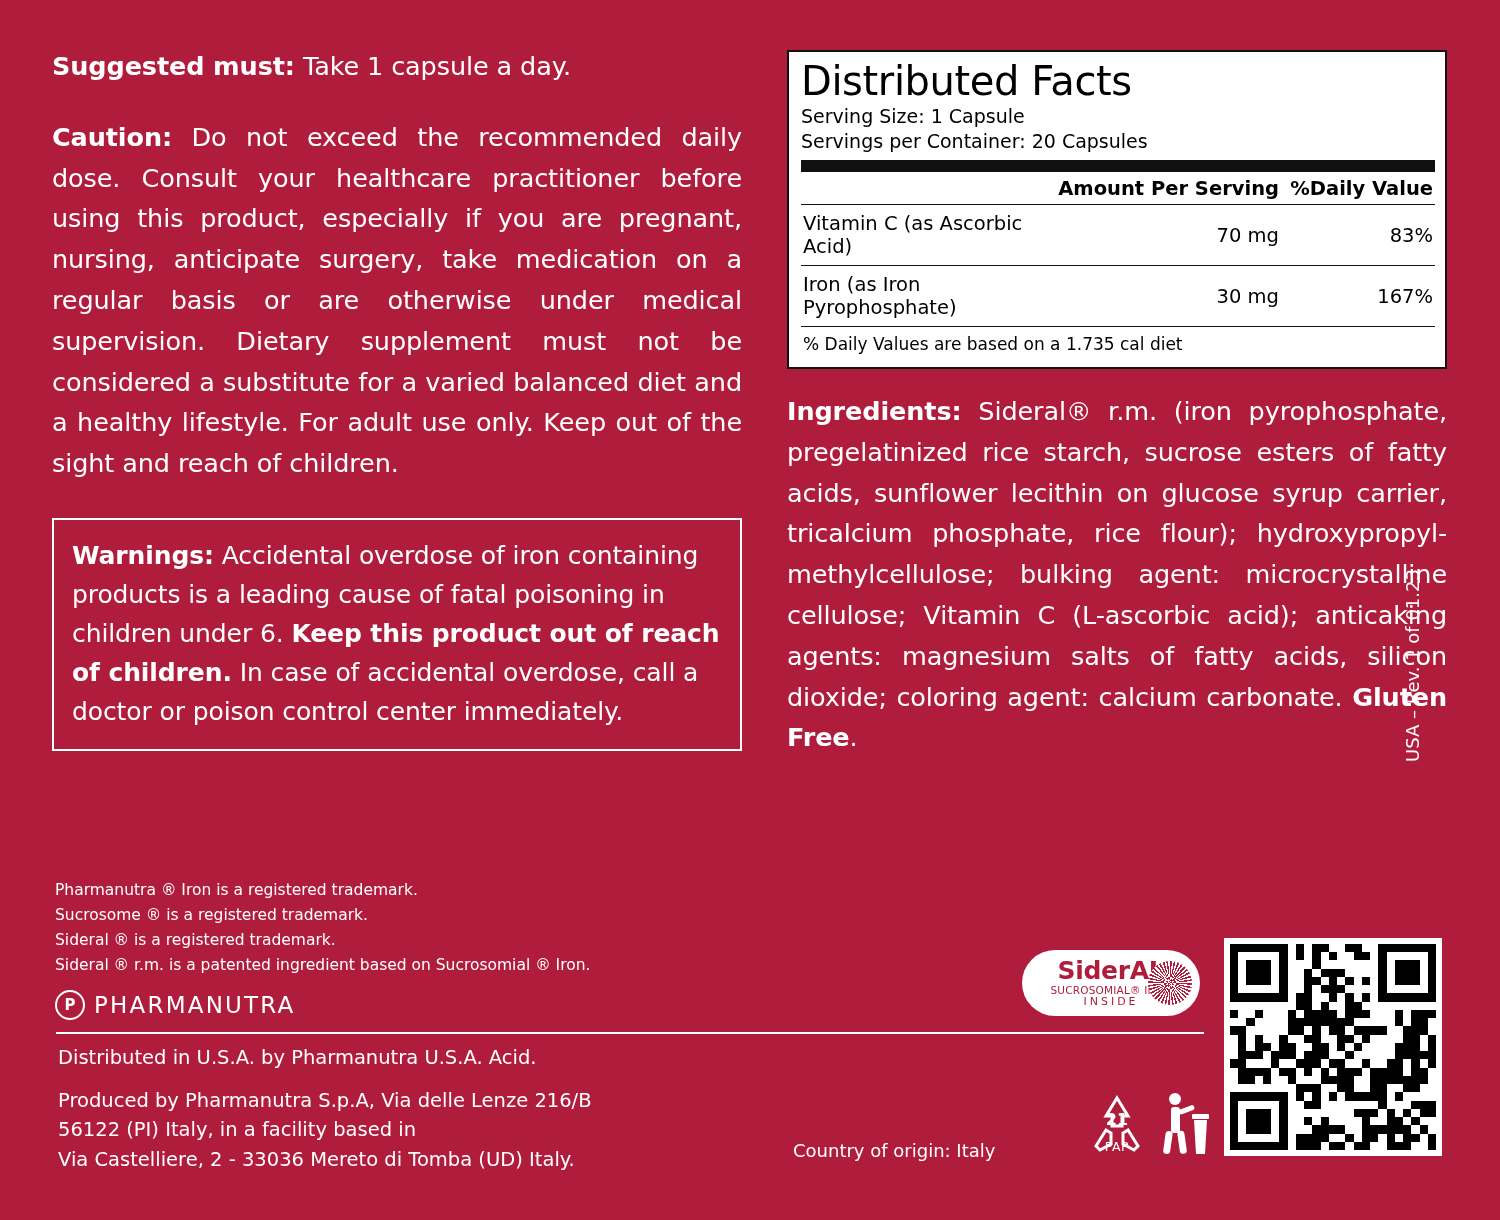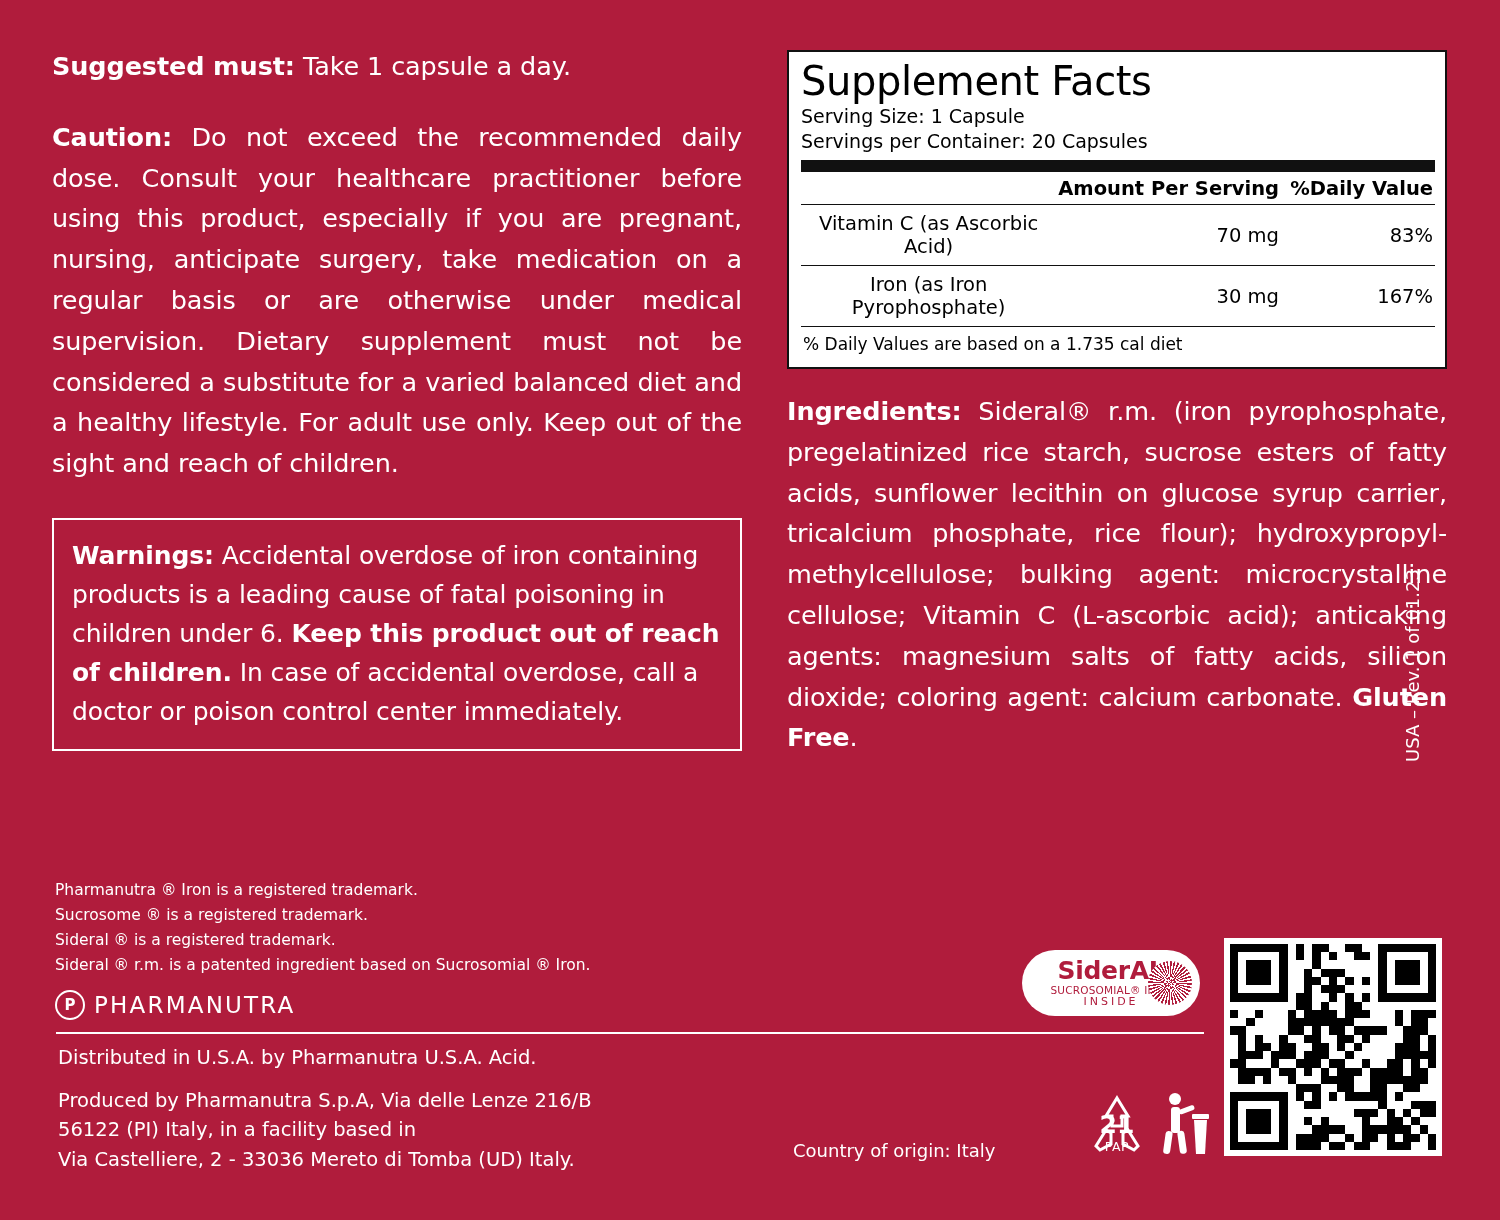--- a/index.html
+++ b/index.html
@@ -150,21 +150,21 @@
   .facts-table th {
     font-weight: bold;
     text-align: right;
     padding: 5px 2px 4px 2px;
     white-space: nowrap;
   }
   .facts-table td {
     padding: 7px 2px 7px 2px;
   }
   .facts-table td.name {
-    text-align: center;
+    text-align: left;
   }
   .facts-table td.amount, .facts-table td.dv {
     text-align: right;
     white-space: nowrap;
   }
   .facts-table tr.row-sep td {
     border-top: 1.6px solid #111111;
   }
   .facts-foot {
     font-size: 17px;
@@ -270,21 +270,21 @@
     width: 62px;
     height: 66px;
     color: #ffffff;
     text-align: center;
   }
   .pap-num {
     position: absolute;
     left: 0;
     top: 18px;
     width: 62px;
-    font-size: 25px;
+    font-size: 16px;
     font-weight: bold;
   }
   .pap-lbl {
     position: absolute;
     left: 0;
     top: 47px;
     width: 62px;
     font-size: 12.5px;
     letter-spacing: 0.5px;
   }
@@ -338,21 +338,21 @@
     <div>Produced by Pharmanutra S.p.A, Via delle Lenze 216/B</div>
     <div>56122 (PI) Italy, in a facility based in</div>
     <div>Via Castelliere, 2 - 33036 Mereto di Tomba (UD) Italy.</div>
   </div>
 
   <div class="origin">Country of origin: Italy</div>
 
   <div class="right-col">
 
     <div class="facts-box">
-      <div class="facts-title">Supplement Facts</div>
+      <div class="facts-title">Distributed Facts</div>
       <div class="facts-sub">Serving Size: 1 Capsule</div>
       <div class="facts-sub">Servings per Container: 20 Capsules</div>
       <div class="rule-thick"></div>
 
       <table class="facts-table">
         <tbody>
             <tr>
           <th></th>
           <th class="col-amount">Amount Per Serving</th>
           <th class="col-dv">%Daily Value</th>

